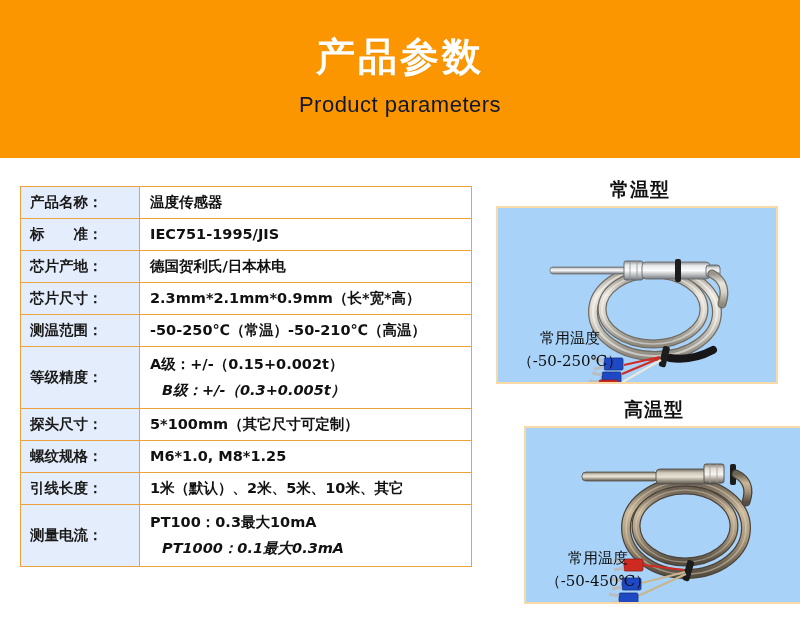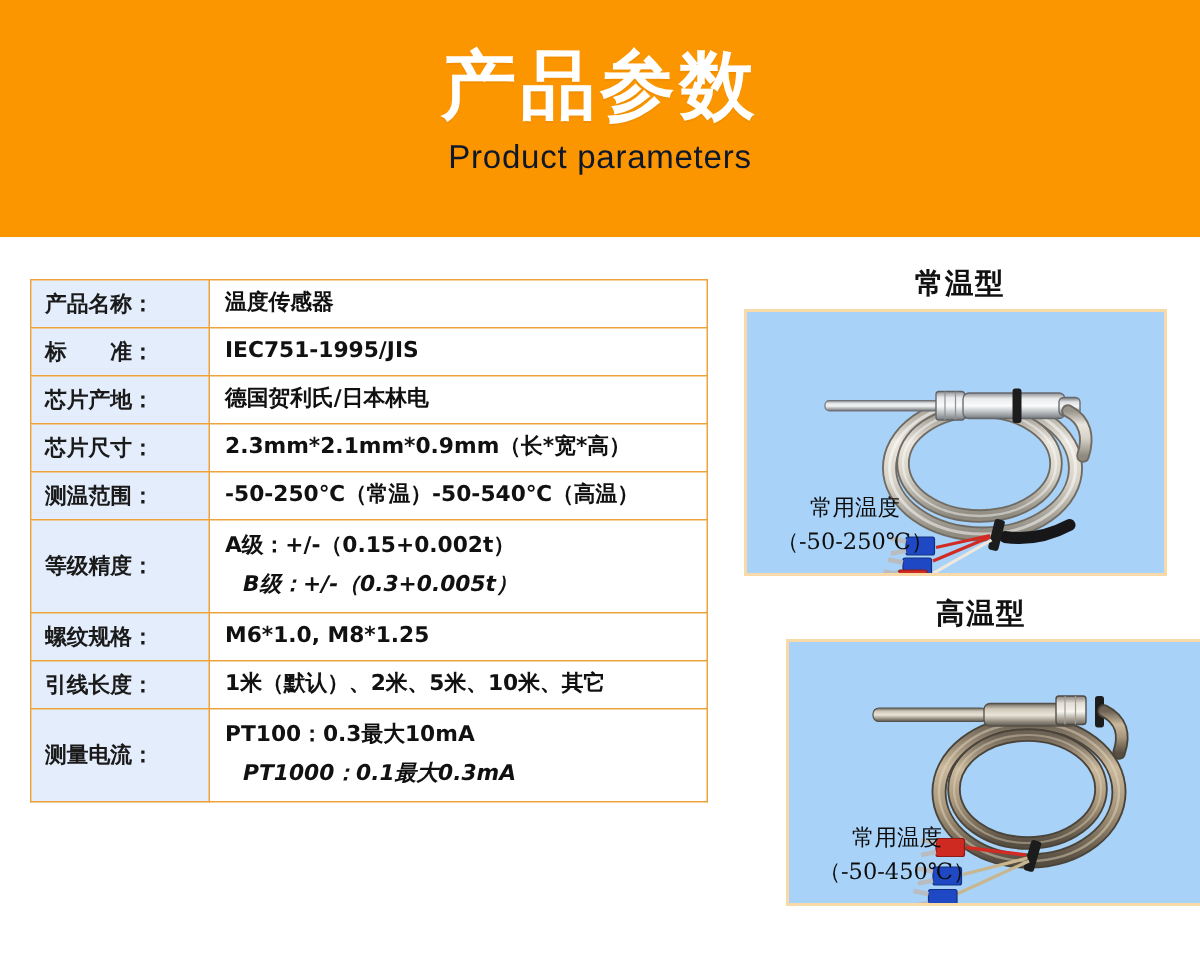--- a/index.html
+++ b/index.html
@@ -25,21 +25,21 @@
   .header-inner {
     position: absolute;
     left: 0;
     top: 0;
     width: 800px;
     text-align: center;
     padding-top: 28px;
   }
   .header-title {
     font-family: "DejaVu Sans", "Liberation Sans", sans-serif;
-    font-size: 50px;
+    font-size: 39px;
     font-weight: bold;
     color: #ffffff;
     letter-spacing: 3px;
     line-height: 58px;
     text-shadow: 0 1px 0 rgba(0,0,0,0.04);
     text-align: center;
   }
   .header-sub {
     font-family: "Liberation Sans", "DejaVu Sans", sans-serif;
     font-size: 22px;
@@ -181,28 +181,32 @@
       <tr>
         <td class="cell-label">芯片产地：</td>
         <td class="cell-value">德国贺利氏/日本林电</td>
       </tr>
       <tr>
         <td class="cell-label">芯片尺寸：</td>
         <td class="cell-value">2.3mm*2.1mm*0.9mm（长*宽*高）</td>
       </tr>
       <tr>
         <td class="cell-label">测温范围：</td>
-        <td class="cell-value">-50-250℃（常温）-50-540℃（高温）</td>
+        <td class="cell-value">-50-250℃（常温）-50-210℃（高温）</td>
       </tr>
       <tr class="row-tall">
         <td class="cell-label">等级精度：</td>
         <td class="cell-value">
           <span>A级：+/-（0.15+0.002t）</span>
           <span class="line2">B级：+/-（0.3+0.005t）</span>
         </td>
+      </tr>
+      <tr>
+        <td class="cell-label">探头尺寸：</td>
+        <td class="cell-value">5*100mm（其它尺寸可定制）</td>
       </tr>
       <tr>
         <td class="cell-label">螺纹规格：</td>
         <td class="cell-value">M6*1.0, M8*1.25</td>
       </tr>
       <tr>
         <td class="cell-label">引线长度：</td>
         <td class="cell-value">1米（默认）、2米、5米、10米、其它</td>
       </tr>
       <tr class="row-tall">

